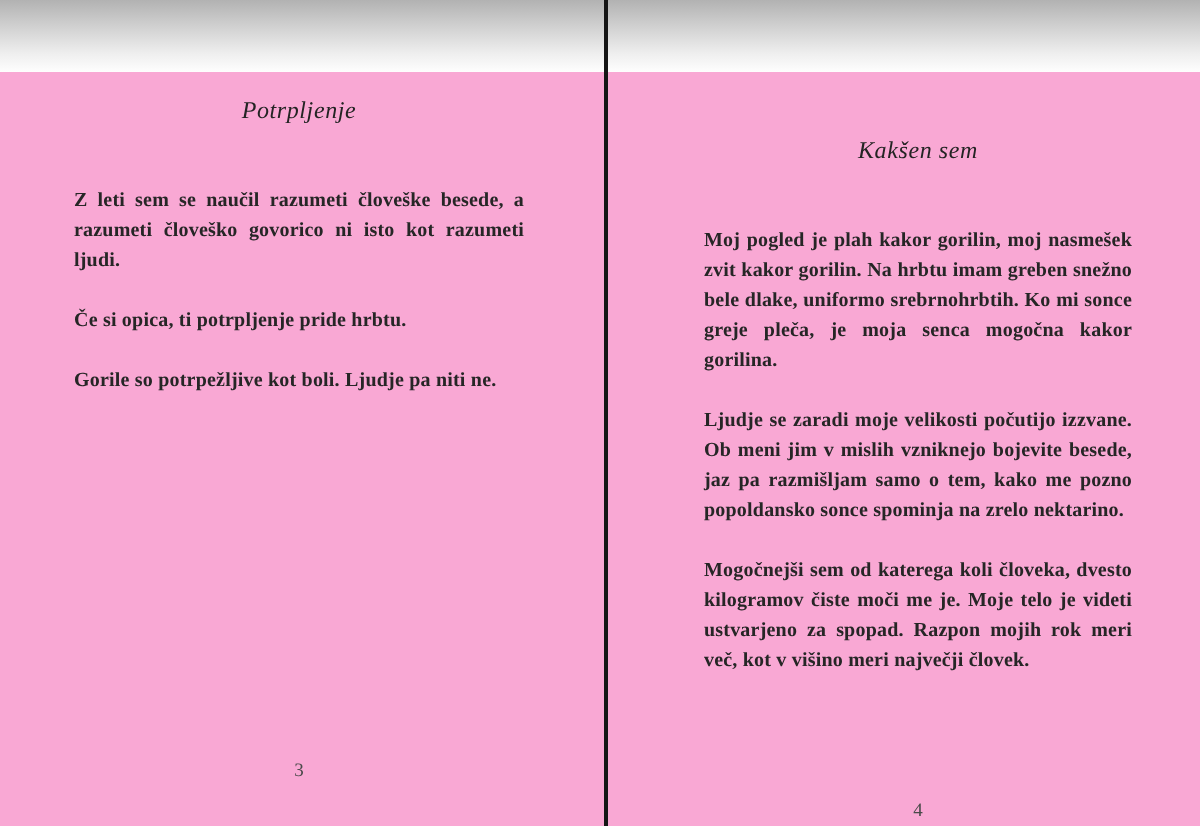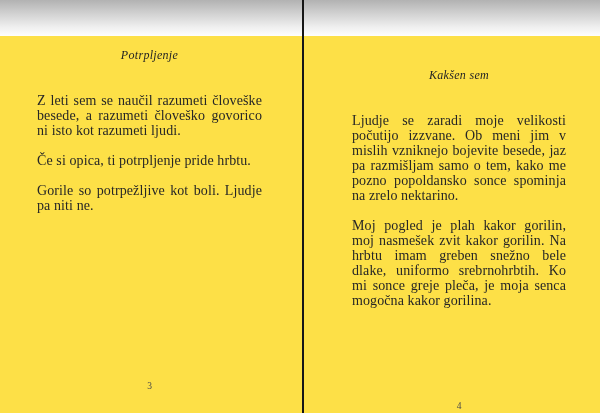--- a/index.html
+++ b/index.html
@@ -1,21 +1,21 @@
 <!DOCTYPE html>
 <html><head>
 <meta charset="utf-8">
 <style>
   * { margin: 0; padding: 0; box-sizing: border-box; }
   html, body { background: #ffffff; }
   .spread {
     position: relative;
     width: 600px;
     height: 413px;
-    background: #fde047;
+    background: #f9a8d4;
     overflow: hidden;
     font-family: "Liberation Serif", "DejaVu Serif", serif;
   }
   .top-shadow {
     position: absolute;
     top: 0; left: 0; right: 0;
     height: 36px;
     background: linear-gradient(to bottom, #b2b2b2 0%, #cfcfcf 35%, #efefef 75%, #fefefe 100%);
     pointer-events: none;
     z-index: 2;
@@ -51,27 +51,28 @@
   .chapter-title {
     font-style: italic;
     font-size: 12px;
     line-height: 14px;
     text-align: center;
     color: #242424;
     margin-bottom: 31px;
     letter-spacing: 0.3px;
   }
   .body-text p {
-    font-size: 14px;
+    font-size: 10px;
     line-height: 15px;
     color: #262626;
     text-align: justify;
     text-justify: inter-word;
     margin-bottom: 15px;
     letter-spacing: 0.1px;
+    font-weight: bold;
   }
   .page-number {
     position: absolute;
     bottom: 22px;
     font-size: 9.5px;
     color: #4a4a4a;
     text-align: center;
   }
   .page.left .page-number { left: 37px; right: 40px; }
   .page.right .page-number { left: 48px; right: 34px; }
@@ -89,21 +90,22 @@
       <p>Gorile so potrpežljive kot boli. Ljudje pa niti ne.</p>
     </div>
     <div class="page-number">3</div>
   </div>
 
   <div class="spine"></div>
 
   <div class="page right">
     <div class="chapter-title">Kakšen sem</div>
     <div class="body-text">
+      <p>Moj pogled je plah kakor gorilin, moj nasmešek zvit kakor gorilin. Na hrbtu imam greben snežno bele dlake, uniformo srebrnohrbtih. Ko mi sonce greje pleča, je moja senca mogočna kakor gorilina.</p>
       <p>Ljudje se zaradi moje velikosti počutijo izzvane. Ob meni jim v mislih vzniknejo bojevite besede, jaz pa razmišljam samo o tem, kako me pozno popoldansko sonce spominja na zrelo nektarino.</p>
-      <p>Moj pogled je plah kakor gorilin, moj nasmešek zvit kakor gorilin. Na hrbtu imam greben snežno bele dlake, uniformo srebrnohrbtih. Ko mi sonce greje pleča, je moja senca mogočna kakor gorilina.</p>
+      <p>Mogočnejši sem od katerega koli človeka, dvesto kilogramov čiste moči me je. Moje telo je videti ustvarjeno za spopad. Razpon mojih rok meri več, kot v višino meri največji človek.</p>
     </div>
     <div class="page-number">4</div>
   </div>
 
   <div class="top-shadow"></div>
 
 </div>
 
 </body></html>

